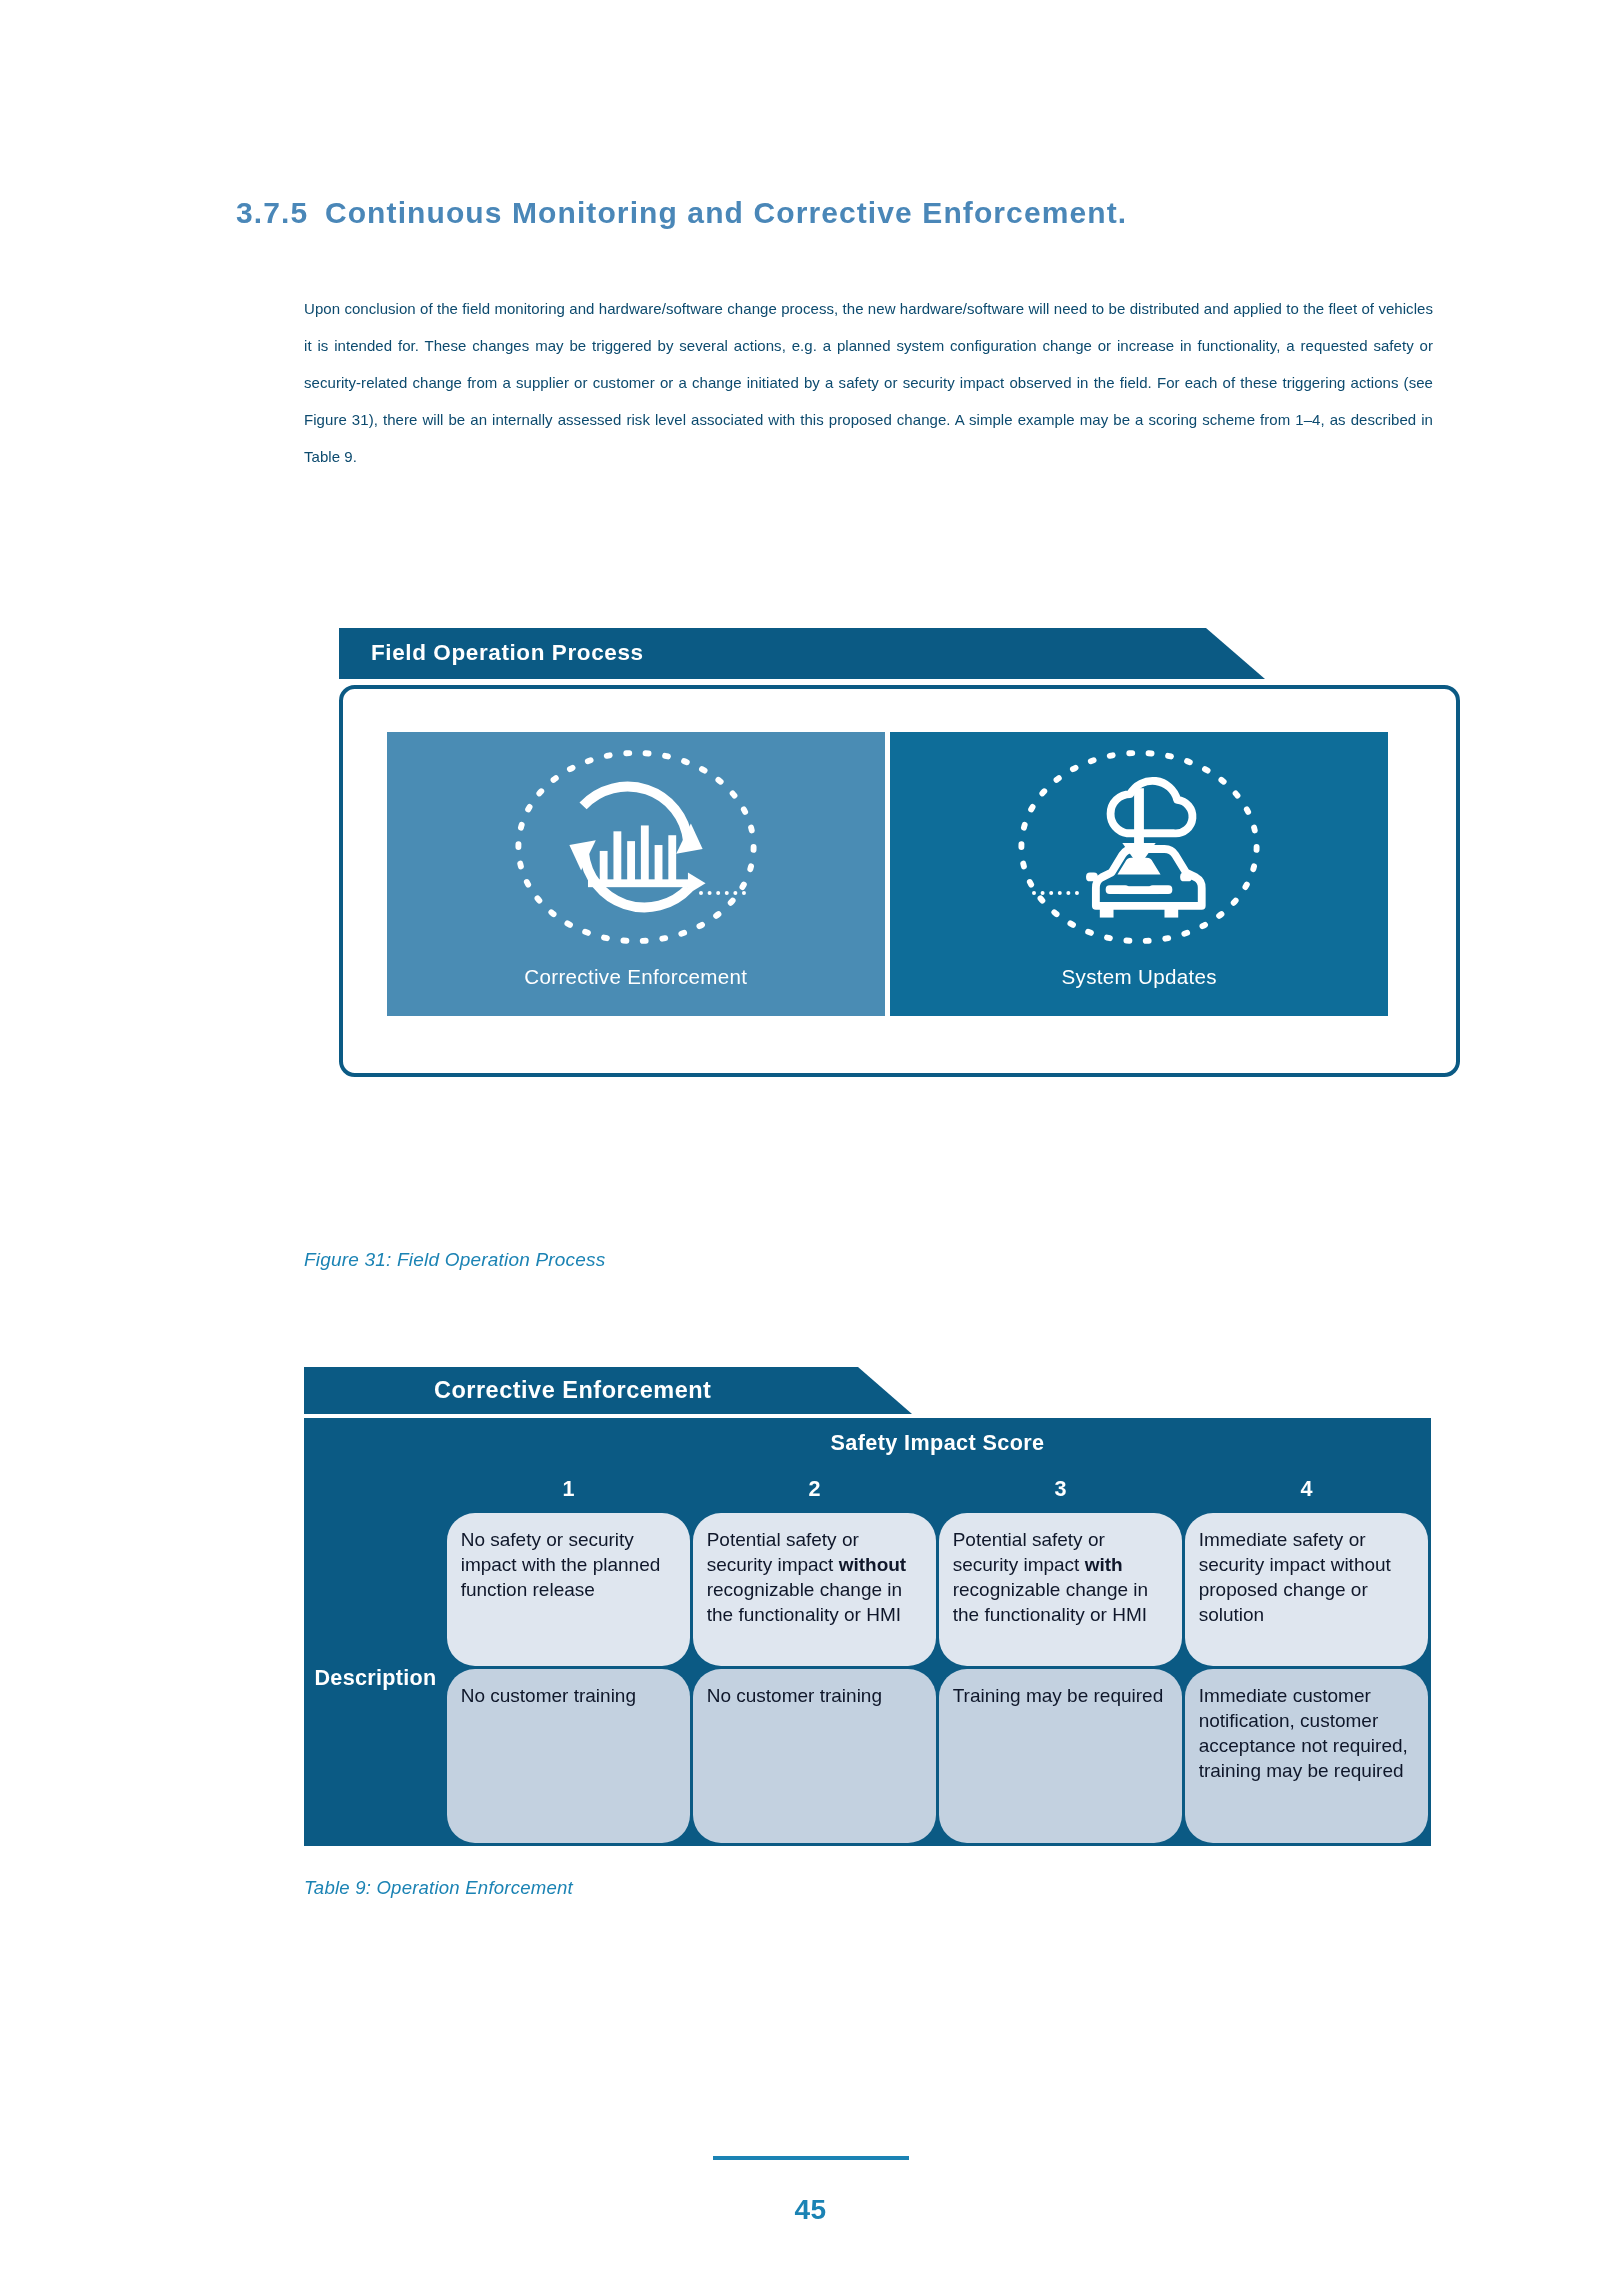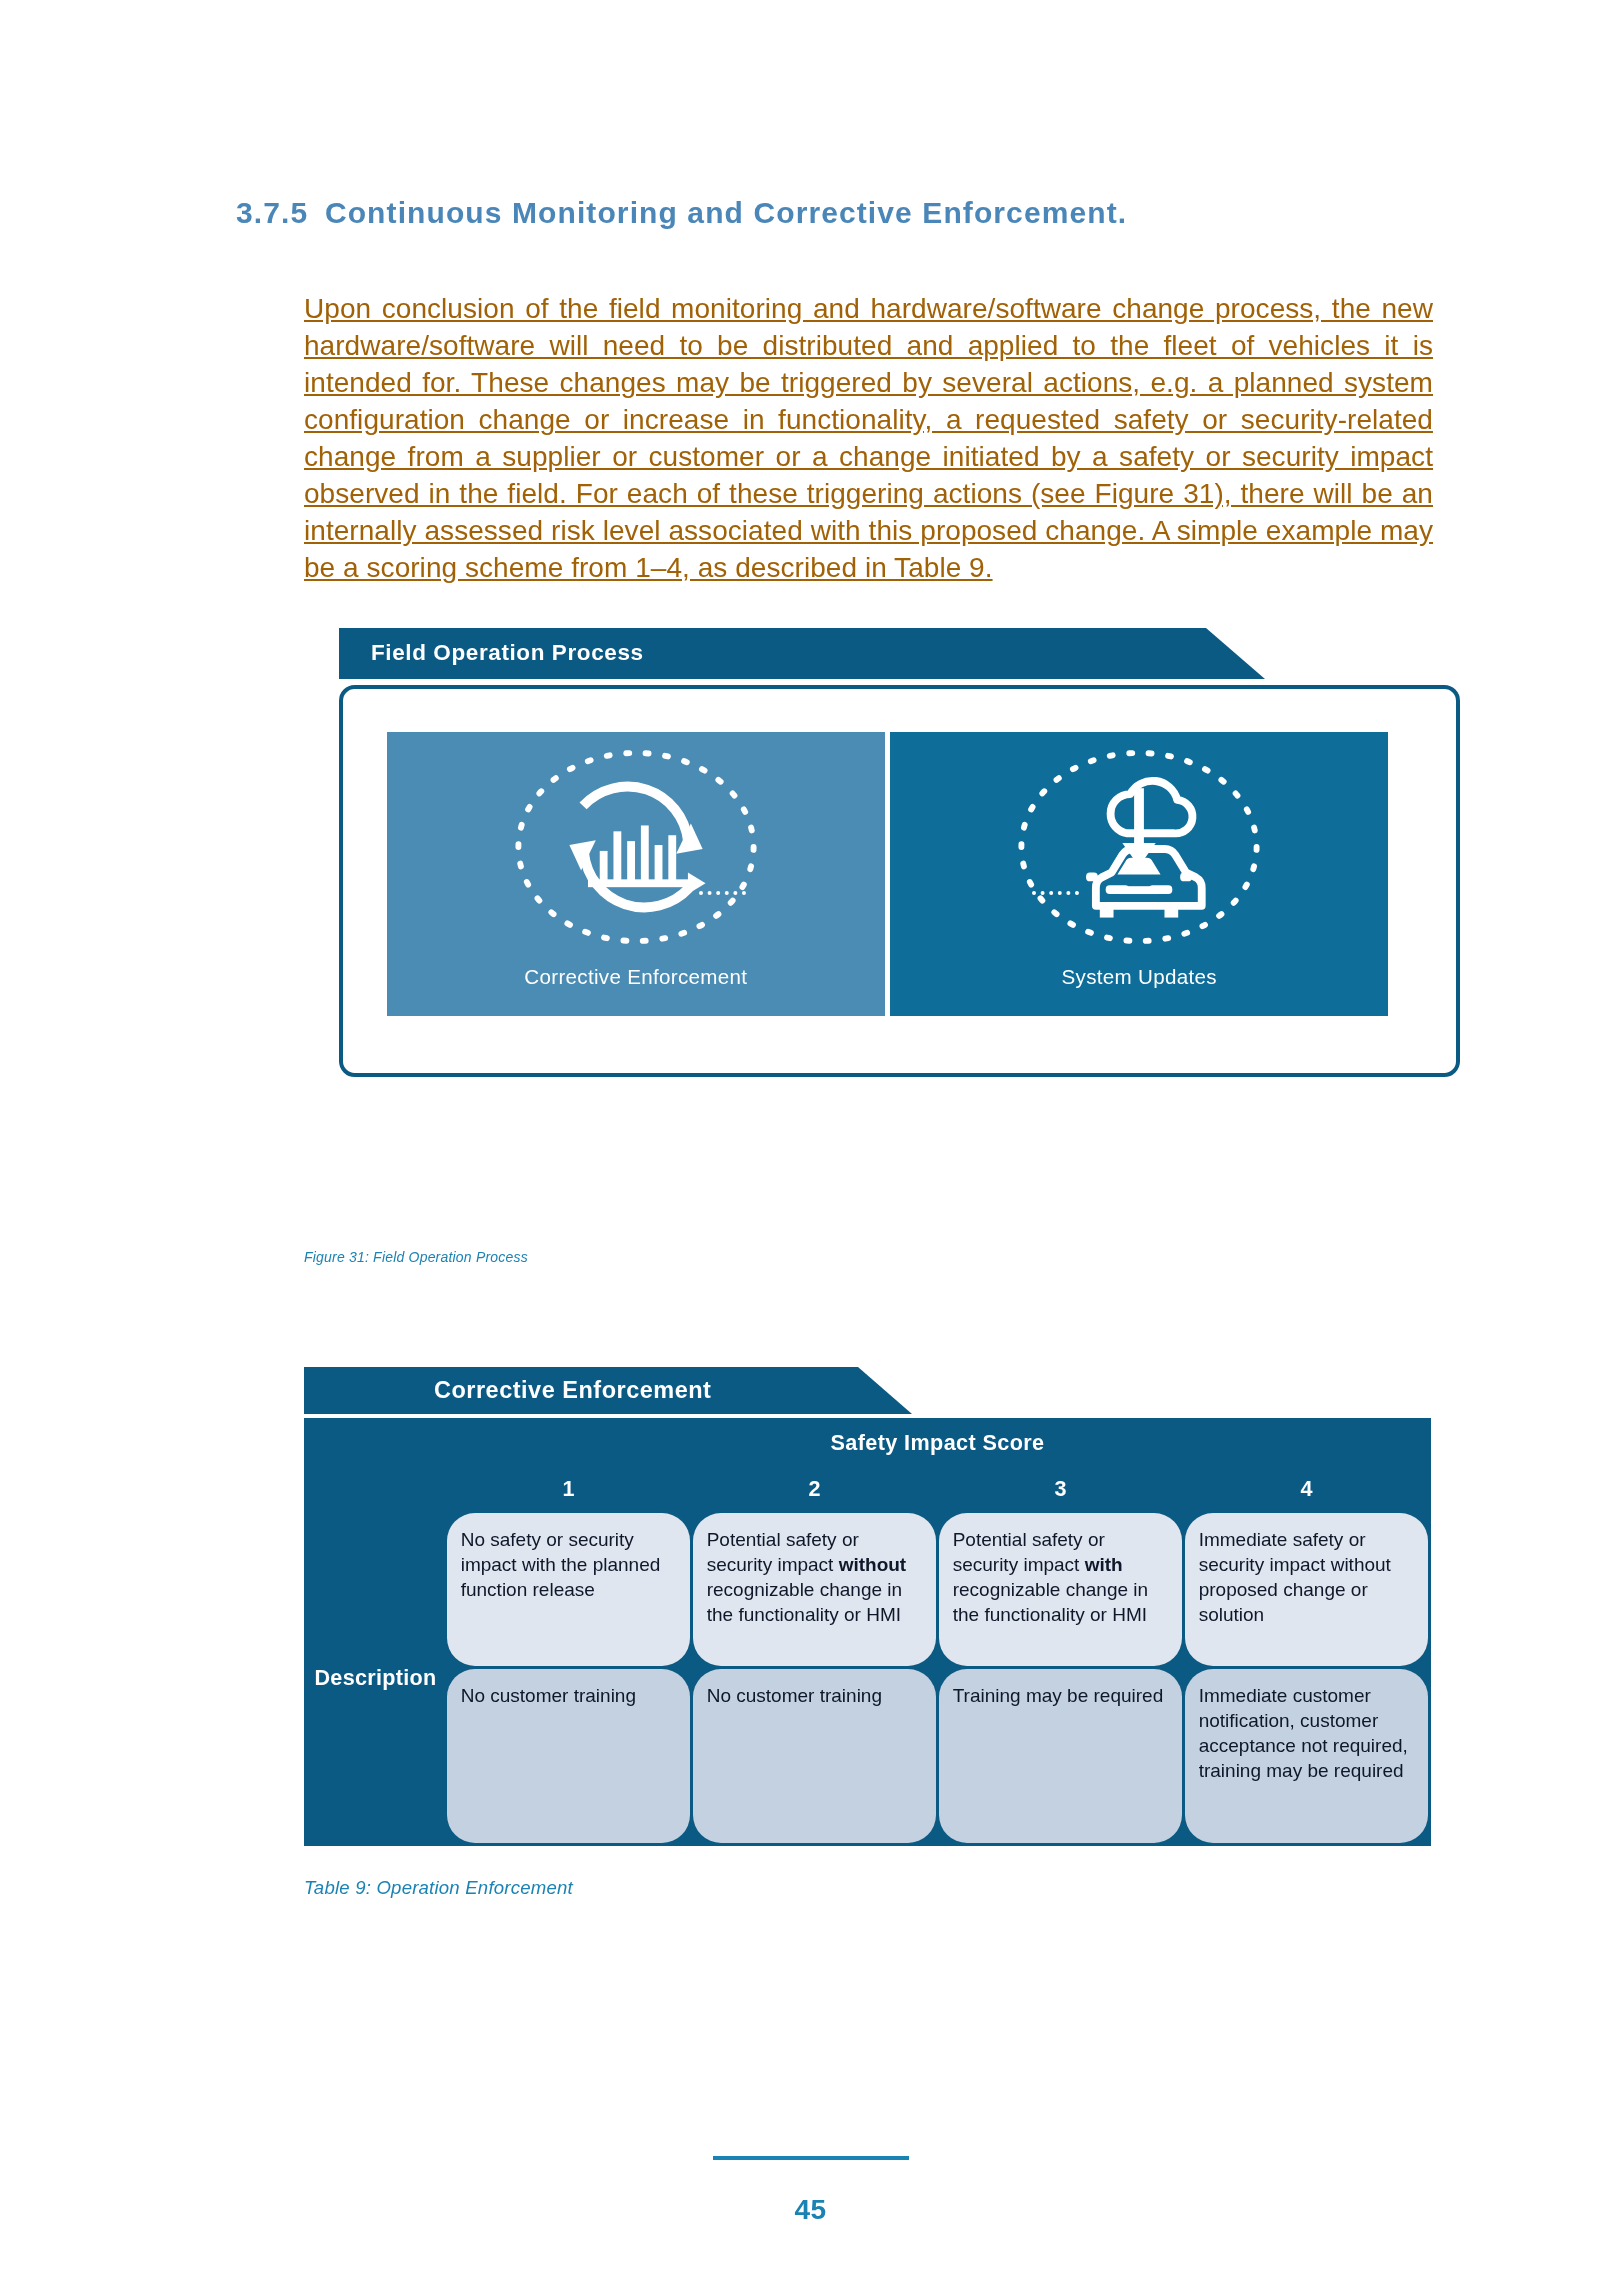--- a/index.html
+++ b/index.html
@@ -39,27 +39,26 @@
     display: inline-block;
     margin-right: 16.7px;
   }
 
   
   .body-par {
     position: absolute;
     left: 304px;
     top: 290px;
     width: 1129px;
-    color: #a16207;
-    font-size: 28px;
+    color: #0c4a6e;
+    font-size: 15px;
     line-height: 37px;
     text-align: justify;
     font-stretch: condensed;
     font-family: "Liberation Sans Narrow", "Liberation Sans", sans-serif;
-    text-decoration: underline;
   }
   .body-par span { letter-spacing: 0.05px; }
 
   
   .figure-wrap {
     position: absolute;
     left: 304px;
     top: 628px;
     width: 1129px;
     margin-left: 35px;
@@ -149,21 +148,21 @@
   }
   .connector.c1 { left: 312px; }
   .connector.c2 { left: 645px; }
 
   .fig-caption {
     position: absolute;
     left: 304px;
     top: 1249px;
     color: #1b83b4;
     font-style: italic;
-    font-size: 14px;
+    font-size: 19px;
     font-family: "Liberation Sans Narrow", "Liberation Sans", sans-serif;
     letter-spacing: 0.2px;
   }
 
   
   .table-wrap {
     position: absolute;
     left: 304px;
     top: 1367px;
     width: 1129px;

